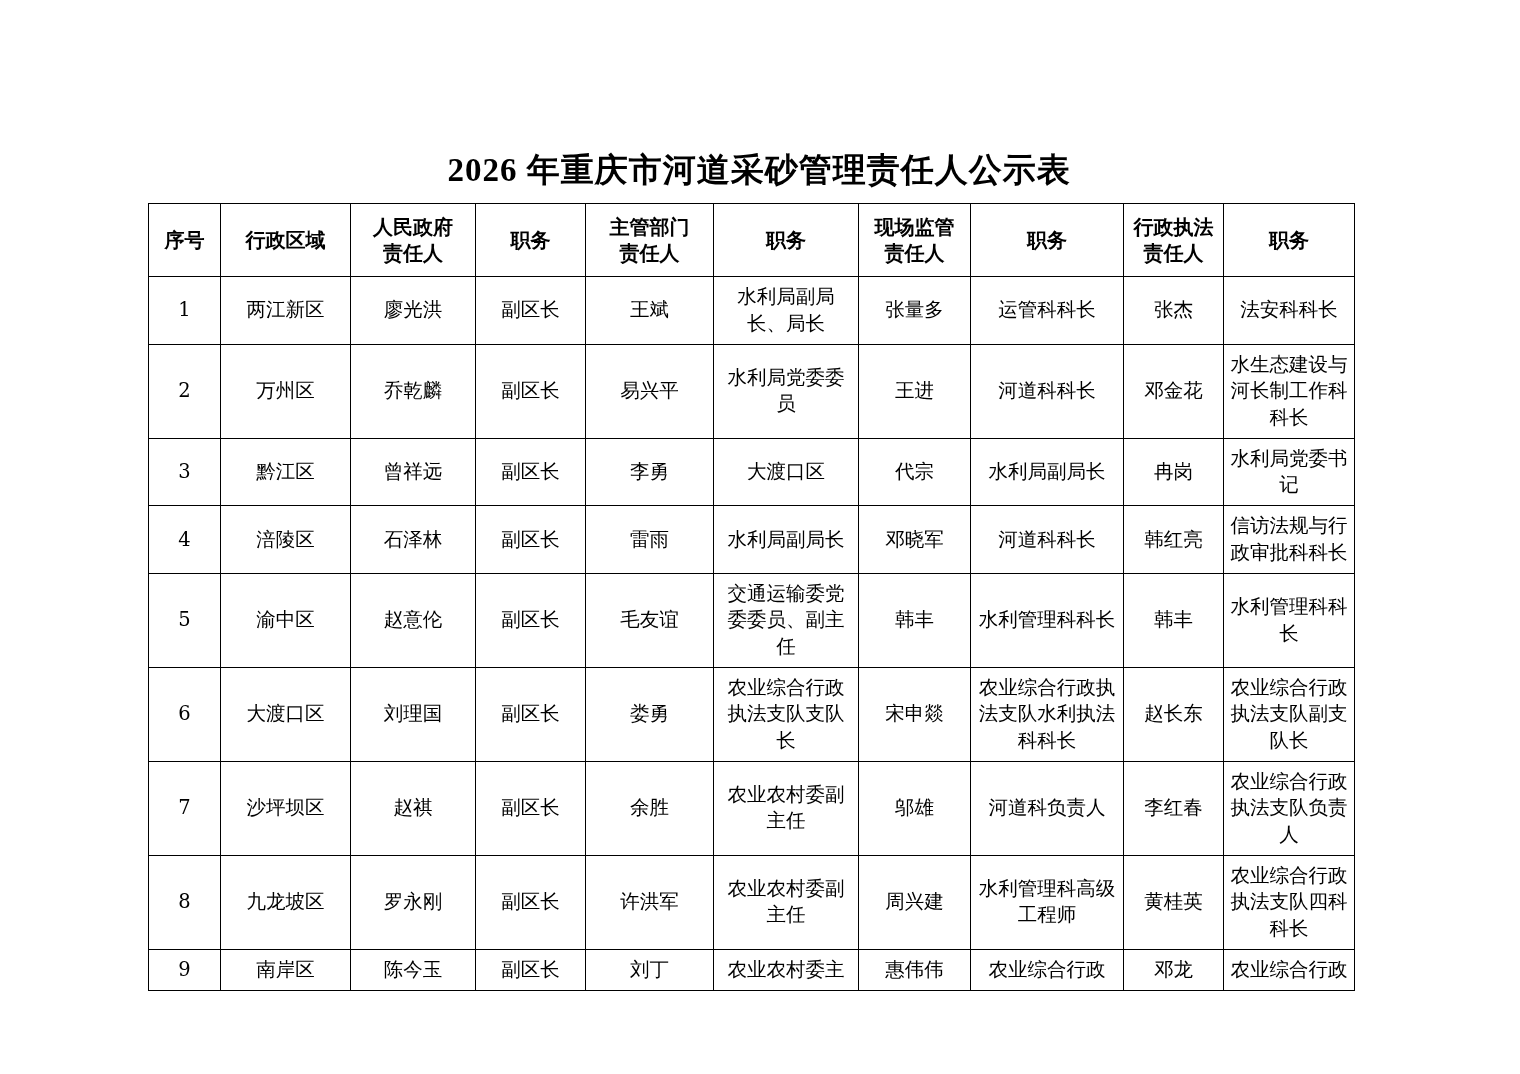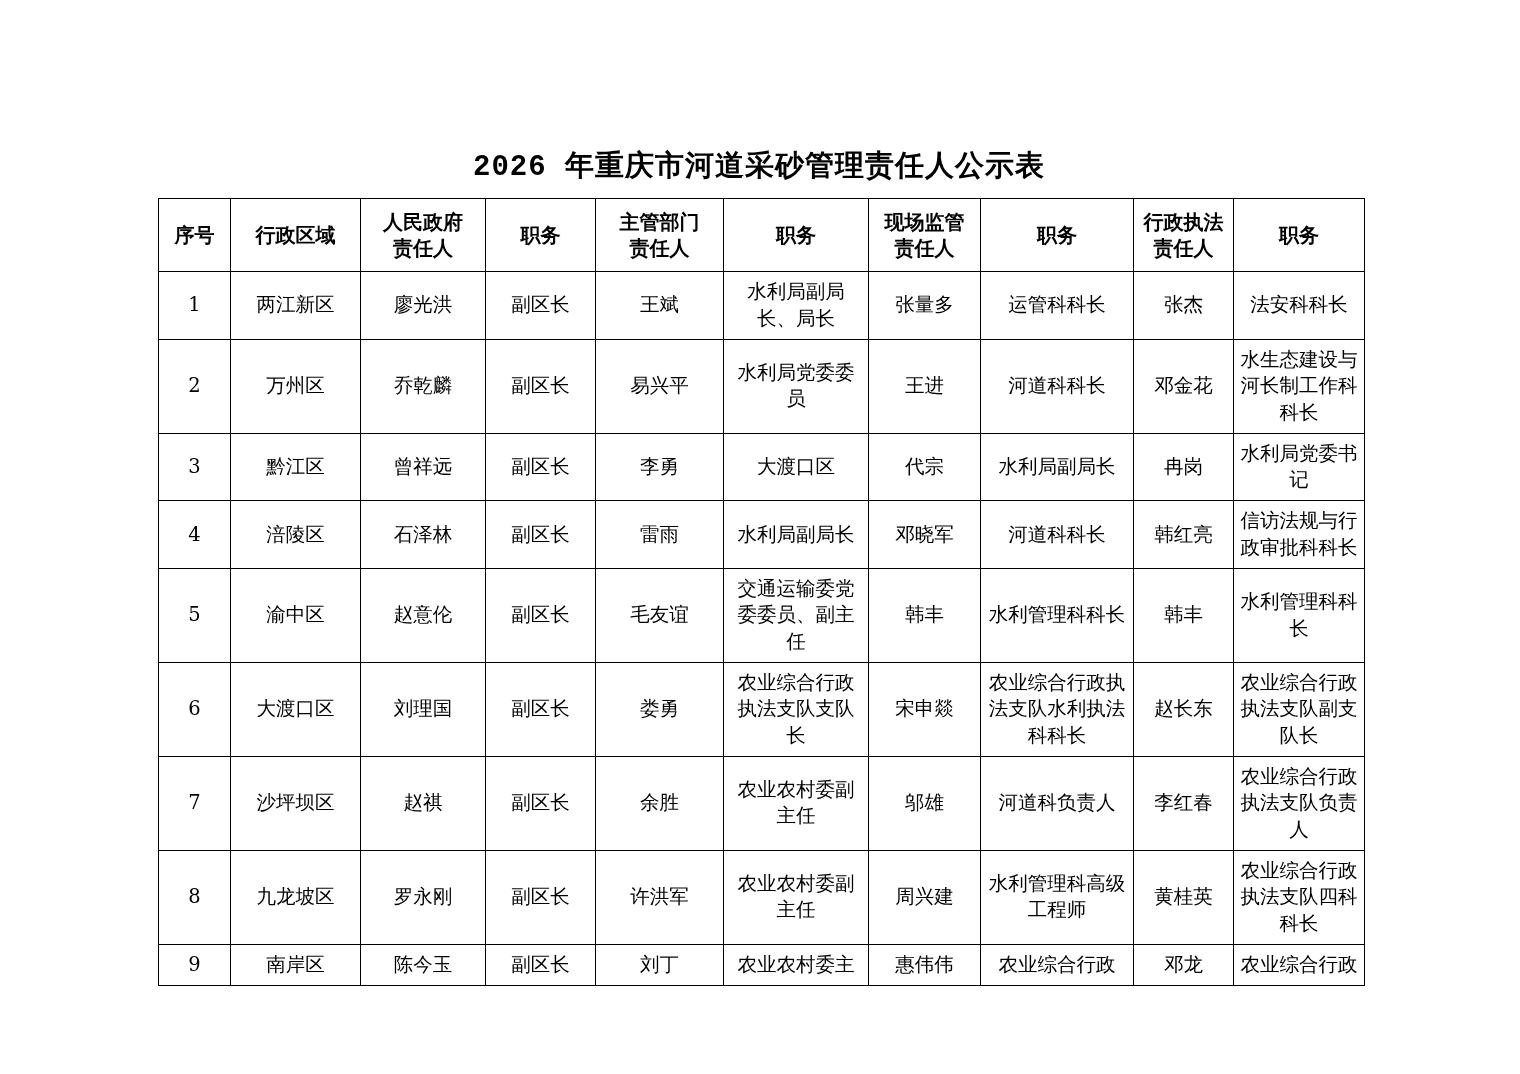--- a/index.html
+++ b/index.html
@@ -24,32 +24,32 @@
   .attachment-label {
     font-family: "DejaVu Sans", "Liberation Sans", sans-serif;
     font-size: 25px;
     font-weight: bold;
     letter-spacing: 1px;
     margin: 0 0 12px 0;
     line-height: 1.2;
   }
   .doc-title {
     text-align: center;
-    font-family: Liberation Mono, monospace;
-    font-size: 29px;
+    font-family: Liberation Serif, serif;
+    font-size: 33px;
     font-weight: bold;
     letter-spacing: 1px;
     margin: 0 0 12px 0;
     line-height: 1.25;
   }
   table.main-table {
     border-collapse: collapse;
     width: 1196px;
     table-layout: fixed;
-    margin: 10px;
+    margin: 0;
   }
   table.main-table td,
   table.main-table th {
     border: 1.4px solid #000000;
     text-align: center;
     vertical-align: middle;
     font-size: 19.5px;
     line-height: 1.35;
     padding: 7px 4px;
     font-weight: normal;

